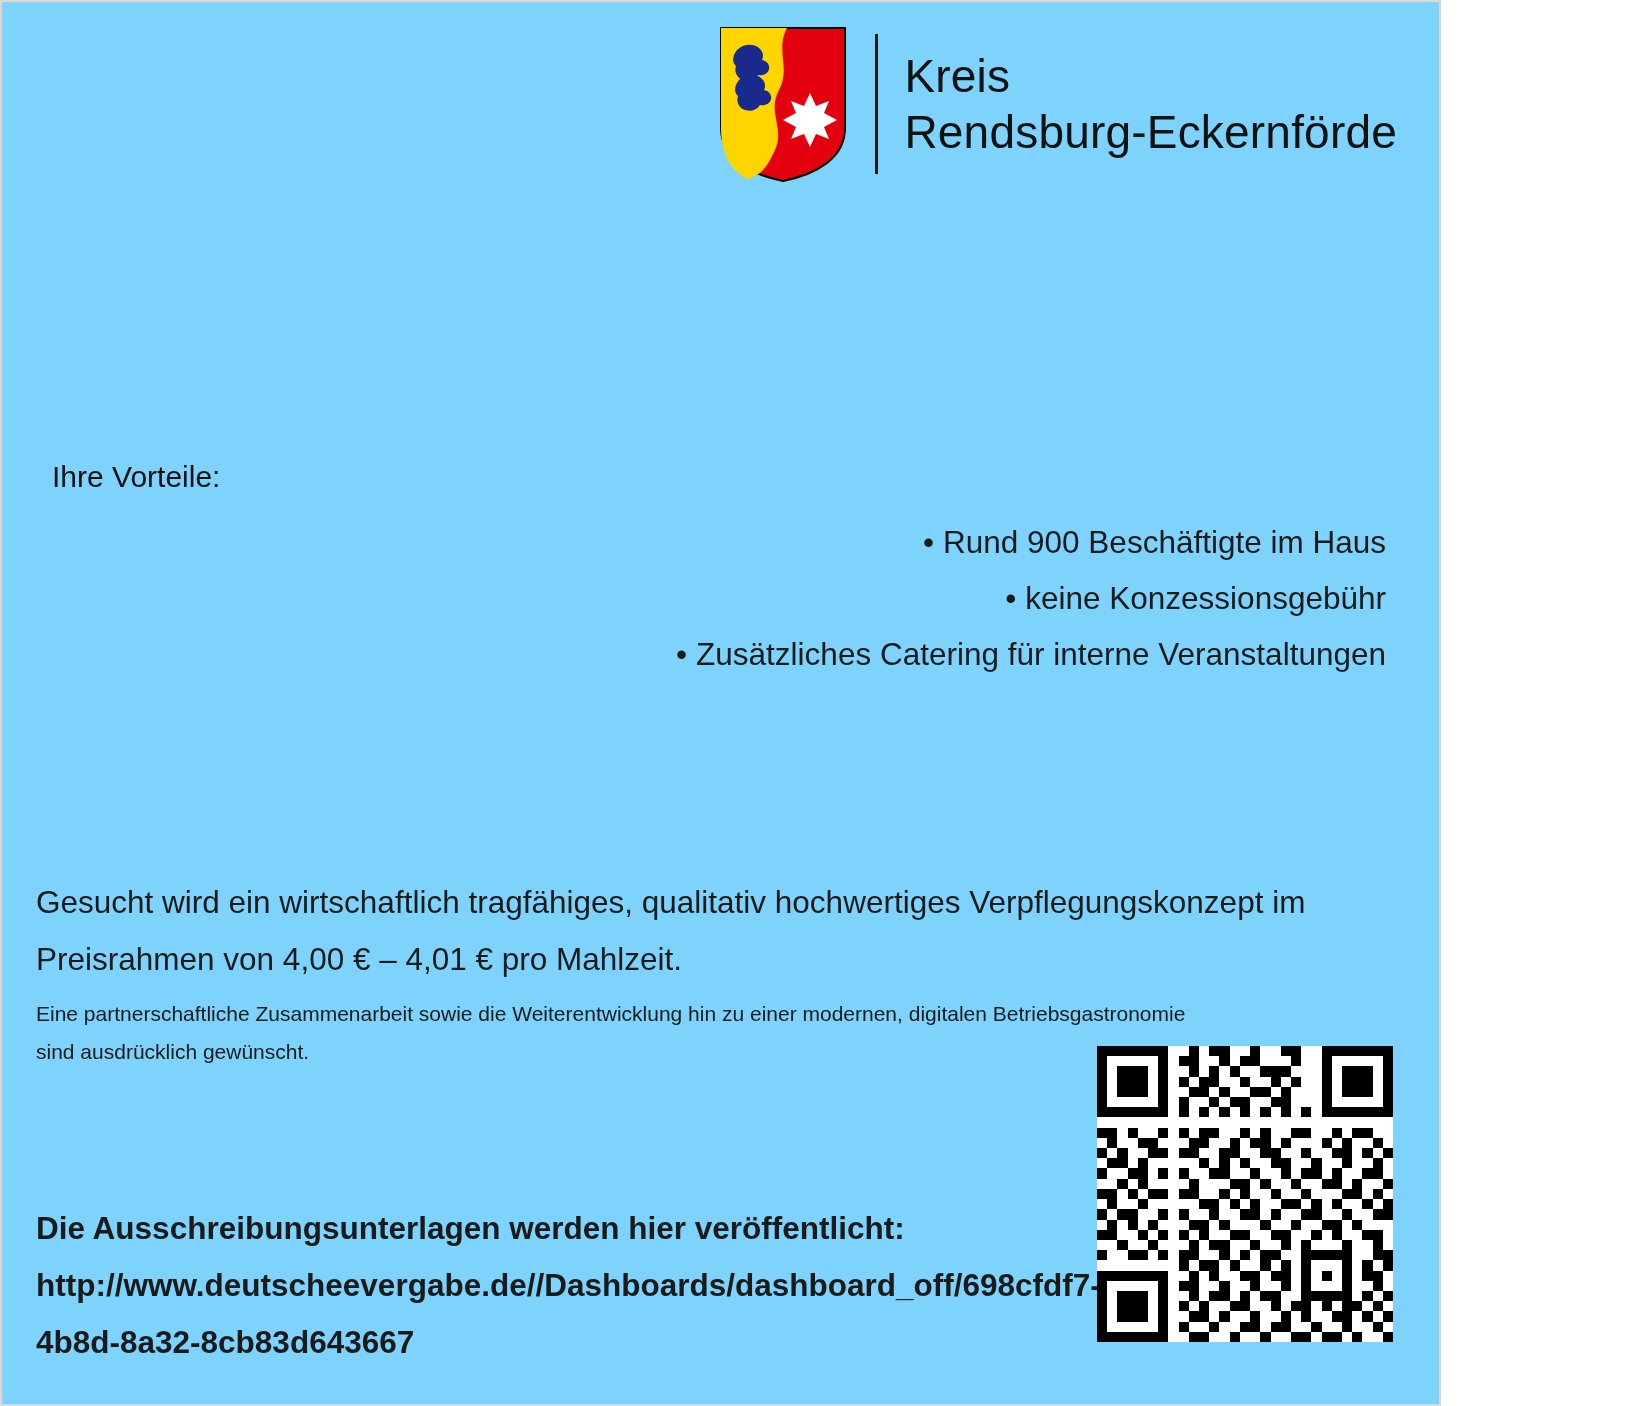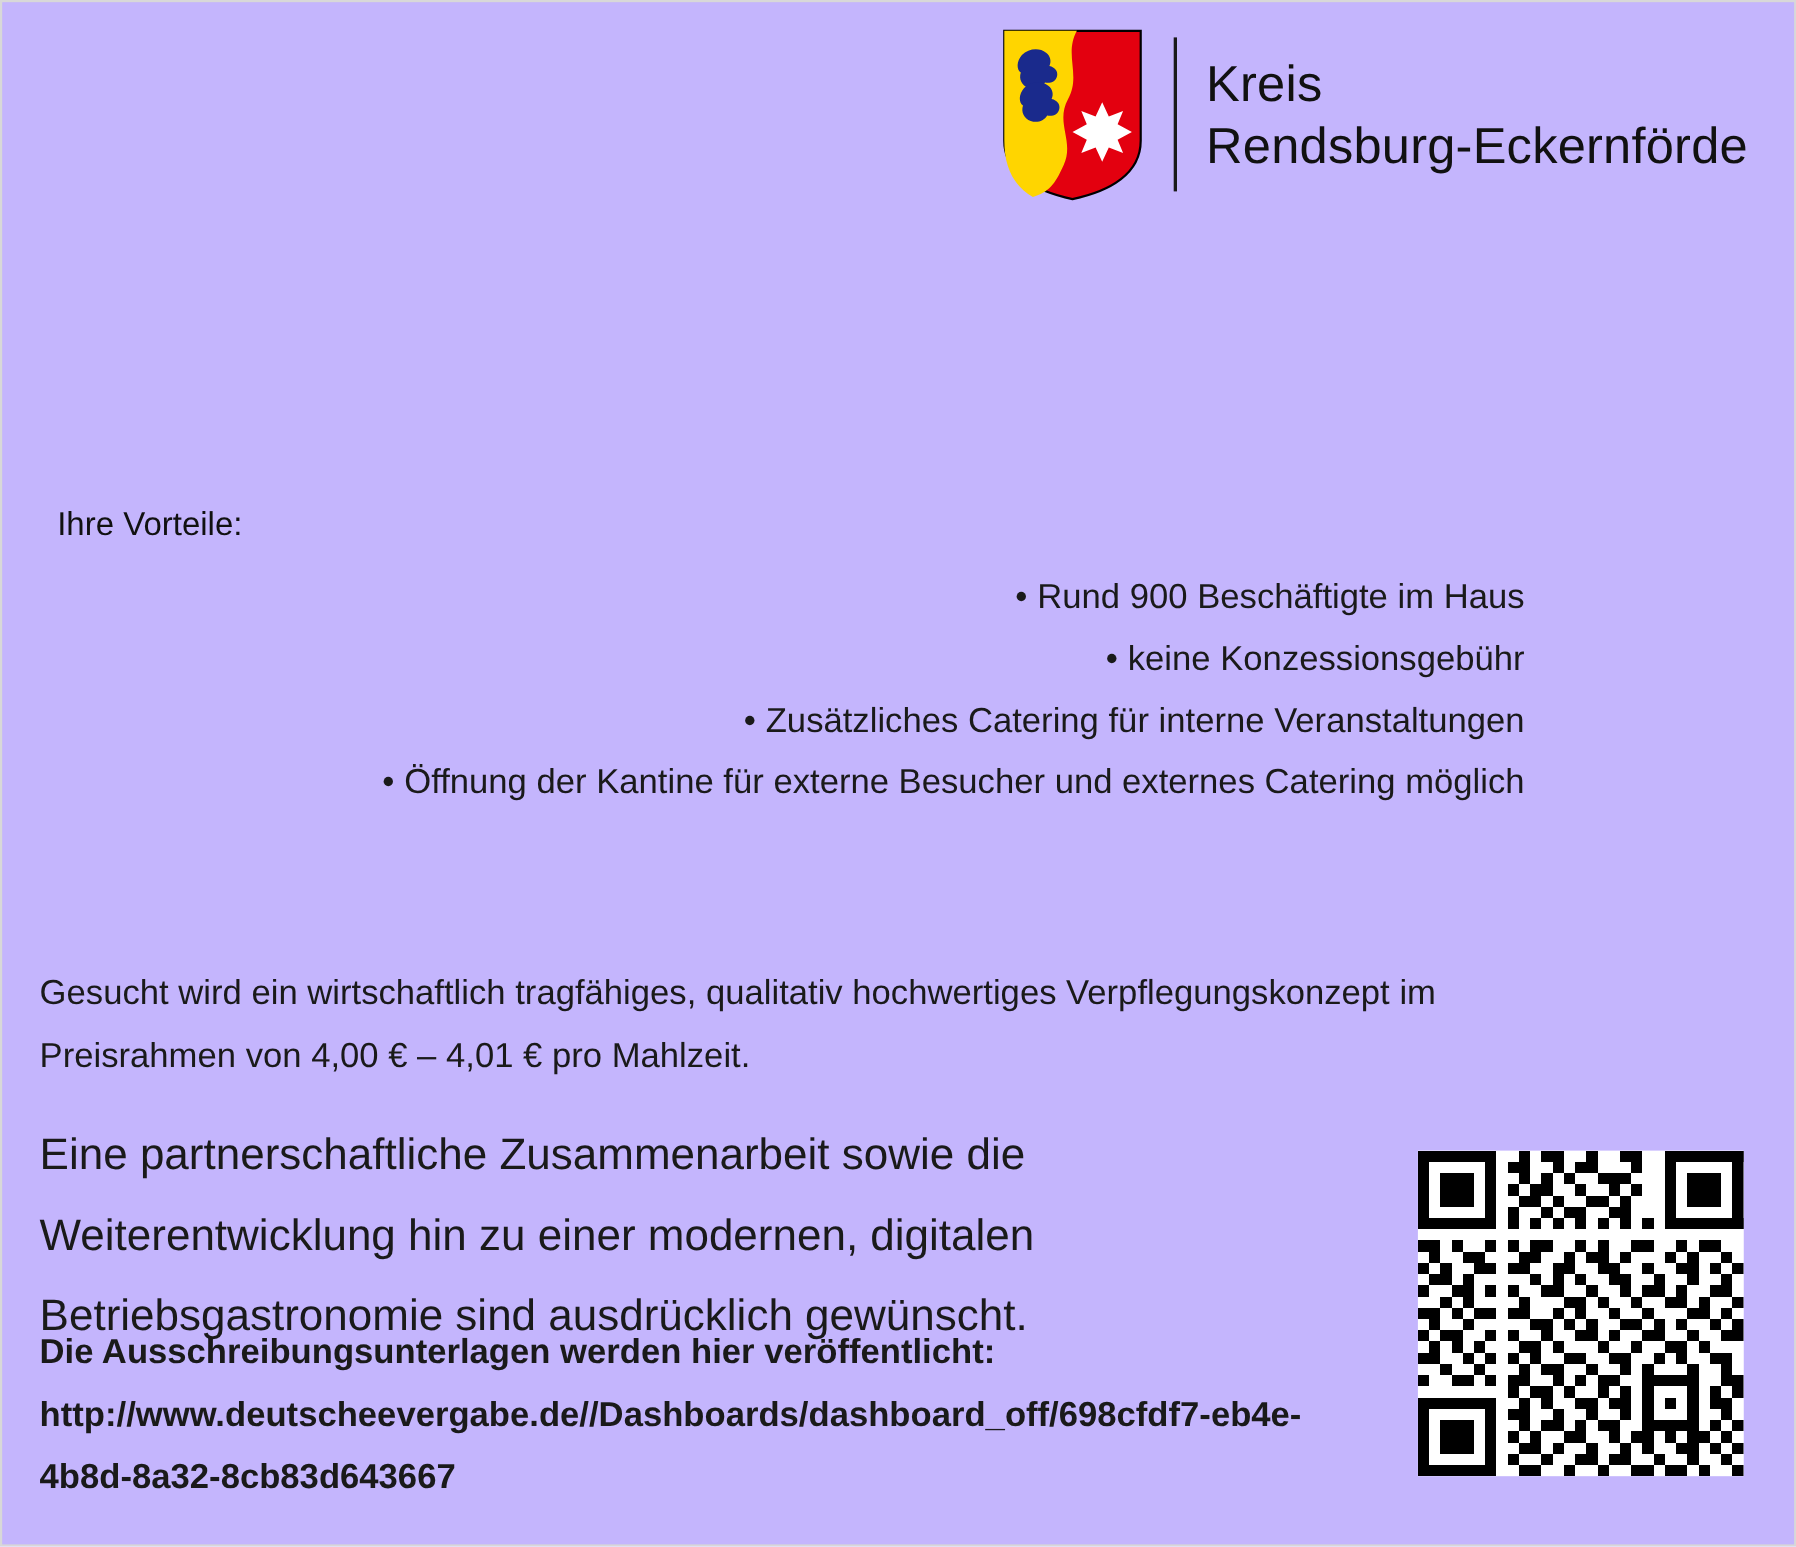--- a/index.html
+++ b/index.html
@@ -6,24 +6,24 @@
     margin: 0;
     padding: 0;
     background: #ffffff;
   }
   body {
     font-family: "Liberation Sans", sans-serif;
     color: #1a1a1a;
   }
   .page {
     position: relative;
-    width: 1633px;
+    width: 1441px;
     height: 1406px;
     box-sizing: border-box;
-    background: #c4b5fd;
+    background: #7dd3fc;
     border: 2px solid #d8d8d8;
     overflow: hidden;
   }
   .inner {
     position: absolute;
     left: 34px;
     top: 0;
     right: 34px;
     bottom: 0;
   }
@@ -117,21 +117,21 @@
     width: 1300px;
     font-size: 31.5px;
     line-height: 1.82;
     color: #1a1a1a;
   }
   .para-b {
     position: absolute;
     left: 0;
     top: 972px;
     width: 1190px;
-    font-size: 40px;
+    font-size: 21px;
     line-height: 1.82;
     color: #1a1a1a;
   }
   .para-c {
     position: absolute;
     left: 0;
     top: 1166px;
     width: 1150px;
     font-size: 31.5px;
     line-height: 1.82;
@@ -183,21 +183,20 @@
     </div>
 
 
 
     <div class="subhead">Ihre Vorteile:</div>
 
     <ul class="bullets">
       <li><span class="dot">•</span><span>Rund 900 Beschäftigte im Haus</span></li>
       <li><span class="dot">•</span><span>keine Konzessionsgebühr</span></li>
       <li><span class="dot">•</span><span>Zusätzliches Catering für interne Veranstaltungen</span></li>
-      <li><span class="dot">•</span><span>Öffnung der Kantine für externe Besucher und externes Catering möglich</span></li>
     </ul>
 
     <p class="para-a">Gesucht wird ein wirtschaftlich tragfähiges, qualitativ hochwertiges Verpflegungskonzept im Preisrahmen von 4,00 € – 4,01 € pro Mahlzeit.</p>
     <p class="para-b">Eine partnerschaftliche Zusammenarbeit sowie die Weiterentwicklung hin zu einer modernen, digitalen Betriebsgastronomie sind ausdrücklich gewünscht.</p>
     <p class="para-c">
       <span>Die Ausschreibungsunterlagen werden hier veröffentlicht:</span>
       <span class="url">http://www.deutscheevergabe.de//Dashboards/dashboard_off/698cfdf7-eb4e-4b8d-8a32-8cb83d643667</span>
     </p>
 
     <div class="qr">

